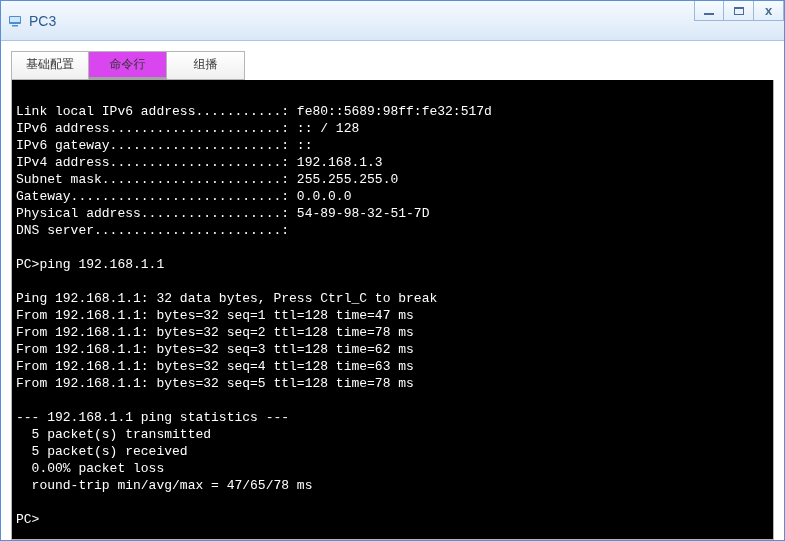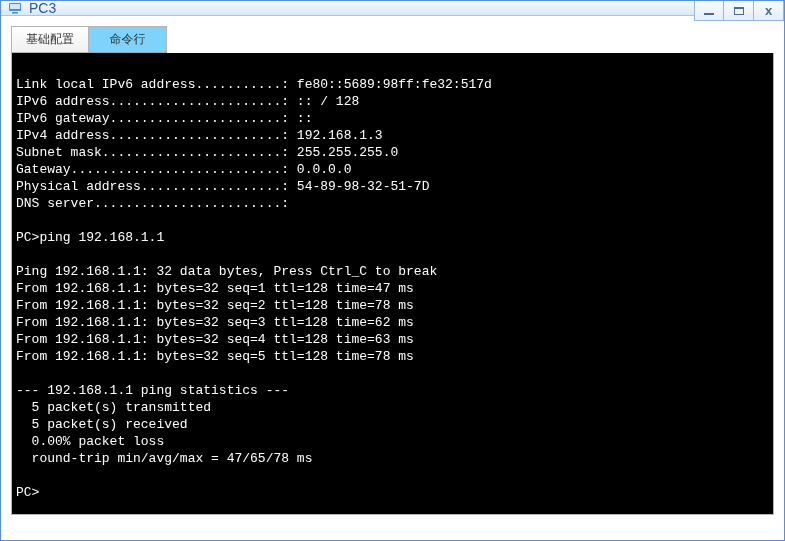--- a/index.html
+++ b/index.html
@@ -5,21 +5,21 @@
   * { box-sizing: border-box; margin: 0; padding: 0; }
   body {
     font-family: "Segoe UI", Tahoma, sans-serif;
     background: #fff;
     width: 785px;
     height: 541px;
     overflow: hidden;
     border: 1px solid #5a8fd6;
   }
   .titlebar {
-    height: 15px;
+    height: 40px;
     background: linear-gradient(to bottom, #f4f9ff 0%, #e8f1fb 50%, #d9e8f7 100%);
     border-bottom: 1px solid #a9c6e8;
     display: flex;
     align-items: center;
     padding: 0 0 0 6px;
     position: relative;
   }
   .titlebar .appicon {
     width: 16px; height: 16px;
     margin-right: 6px;
@@ -67,22 +67,22 @@
     font-size: 12px;
     text-align:center;
     border: 1px solid #b5b5b5;
     background: linear-gradient(to bottom,#ffffff,#f0f0f0);
     color:#333;
     cursor:default;
     position:relative;
   }
   .tab + .tab { border-left:none; }
   .tab.active {
-    background:#7dd3fc;
-    border-bottom:1px solid #a3a3a3;
+    background:#d946ef;
+    border-bottom:3px solid #a3a3a3;
     z-index:2;
   }
   .terminal-wrap{
     flex:1;
     border:1px solid #b5b5b5;
     border-top:none;
     padding:0;
     background:#fff;
   }
   .terminal {
@@ -119,20 +119,21 @@
     <div class="win-btn close">
         <span>x</span>
       </div>
   </div>
 </div>
 
 <div class="client">
   <div class="tabs">
     <div class="tab"><span>基础配置</span></div>
     <div class="tab active"><span>命令行</span></div>
+    <div class="tab"><span>组播</span></div>
   </div>
   <div class="terminal-wrap">
     <div class="terminal" id="terminal">
 Link local IPv6 address...........: fe80::5689:98ff:fe32:517d
 IPv6 address......................: :: / 128
 IPv6 gateway......................: ::
 IPv4 address......................: 192.168.1.3
 Subnet mask.......................: 255.255.255.0
 Gateway...........................: 0.0.0.0
 Physical address..................: 54-89-98-32-51-7D

